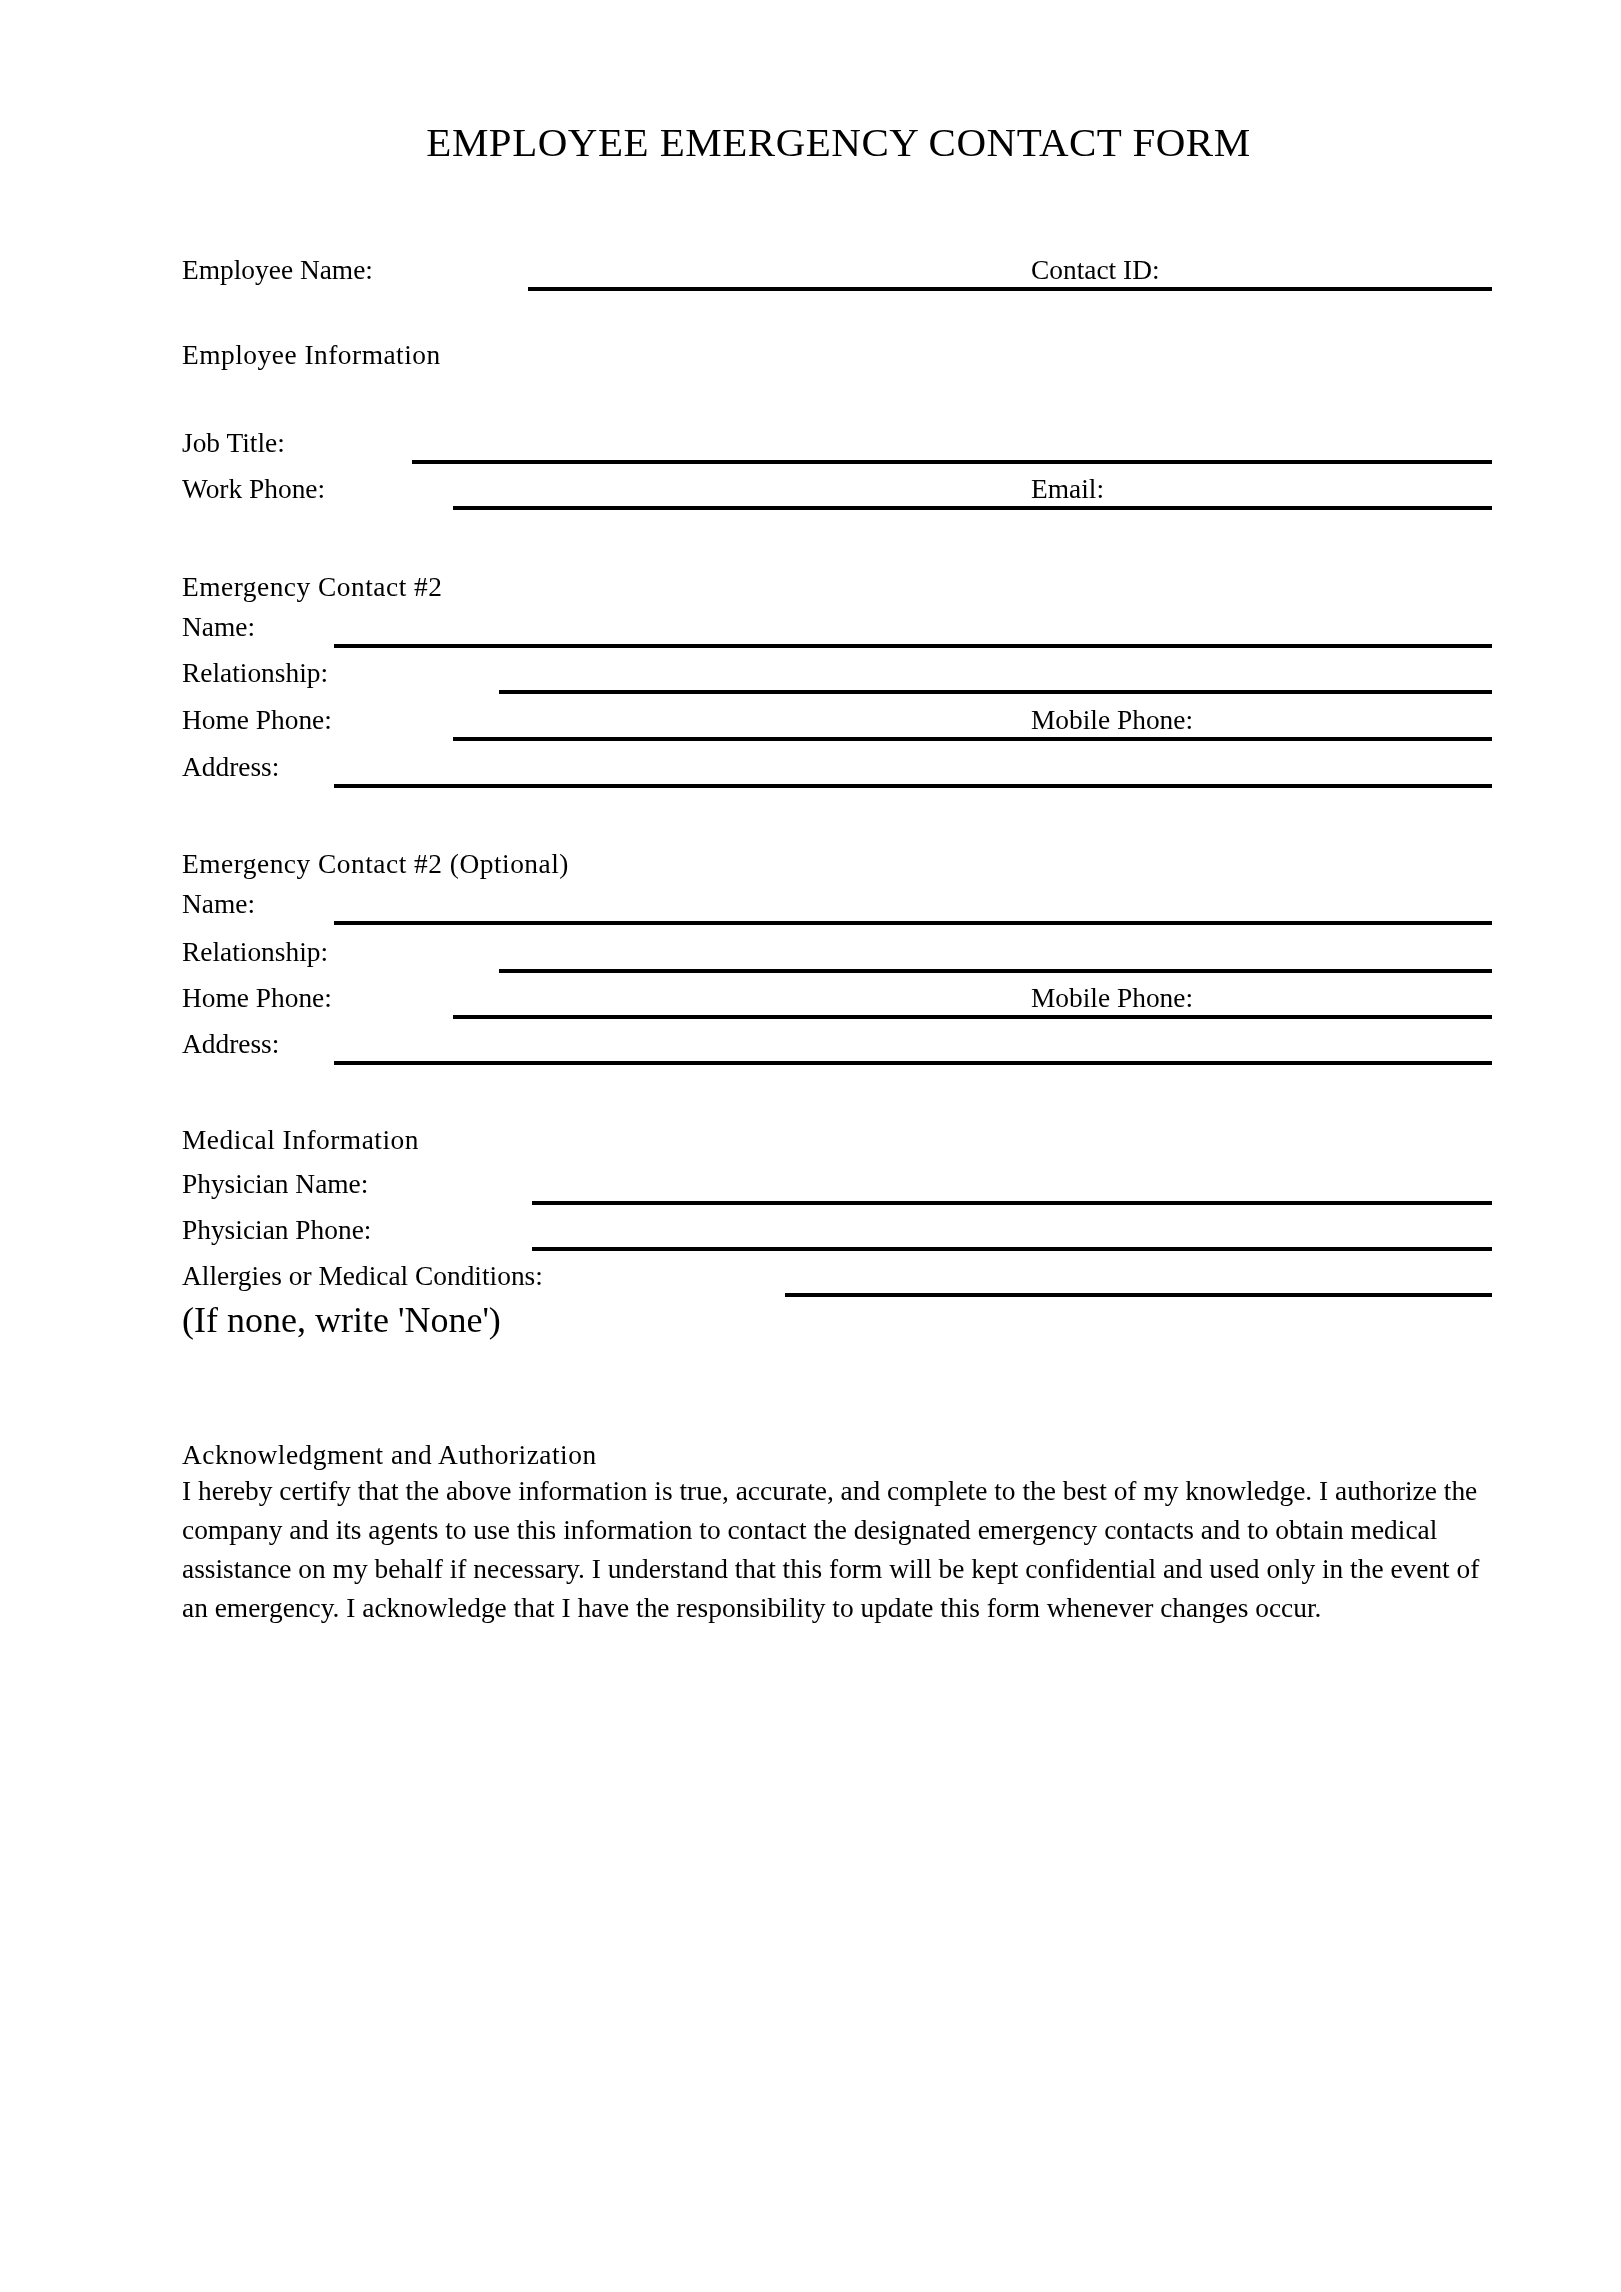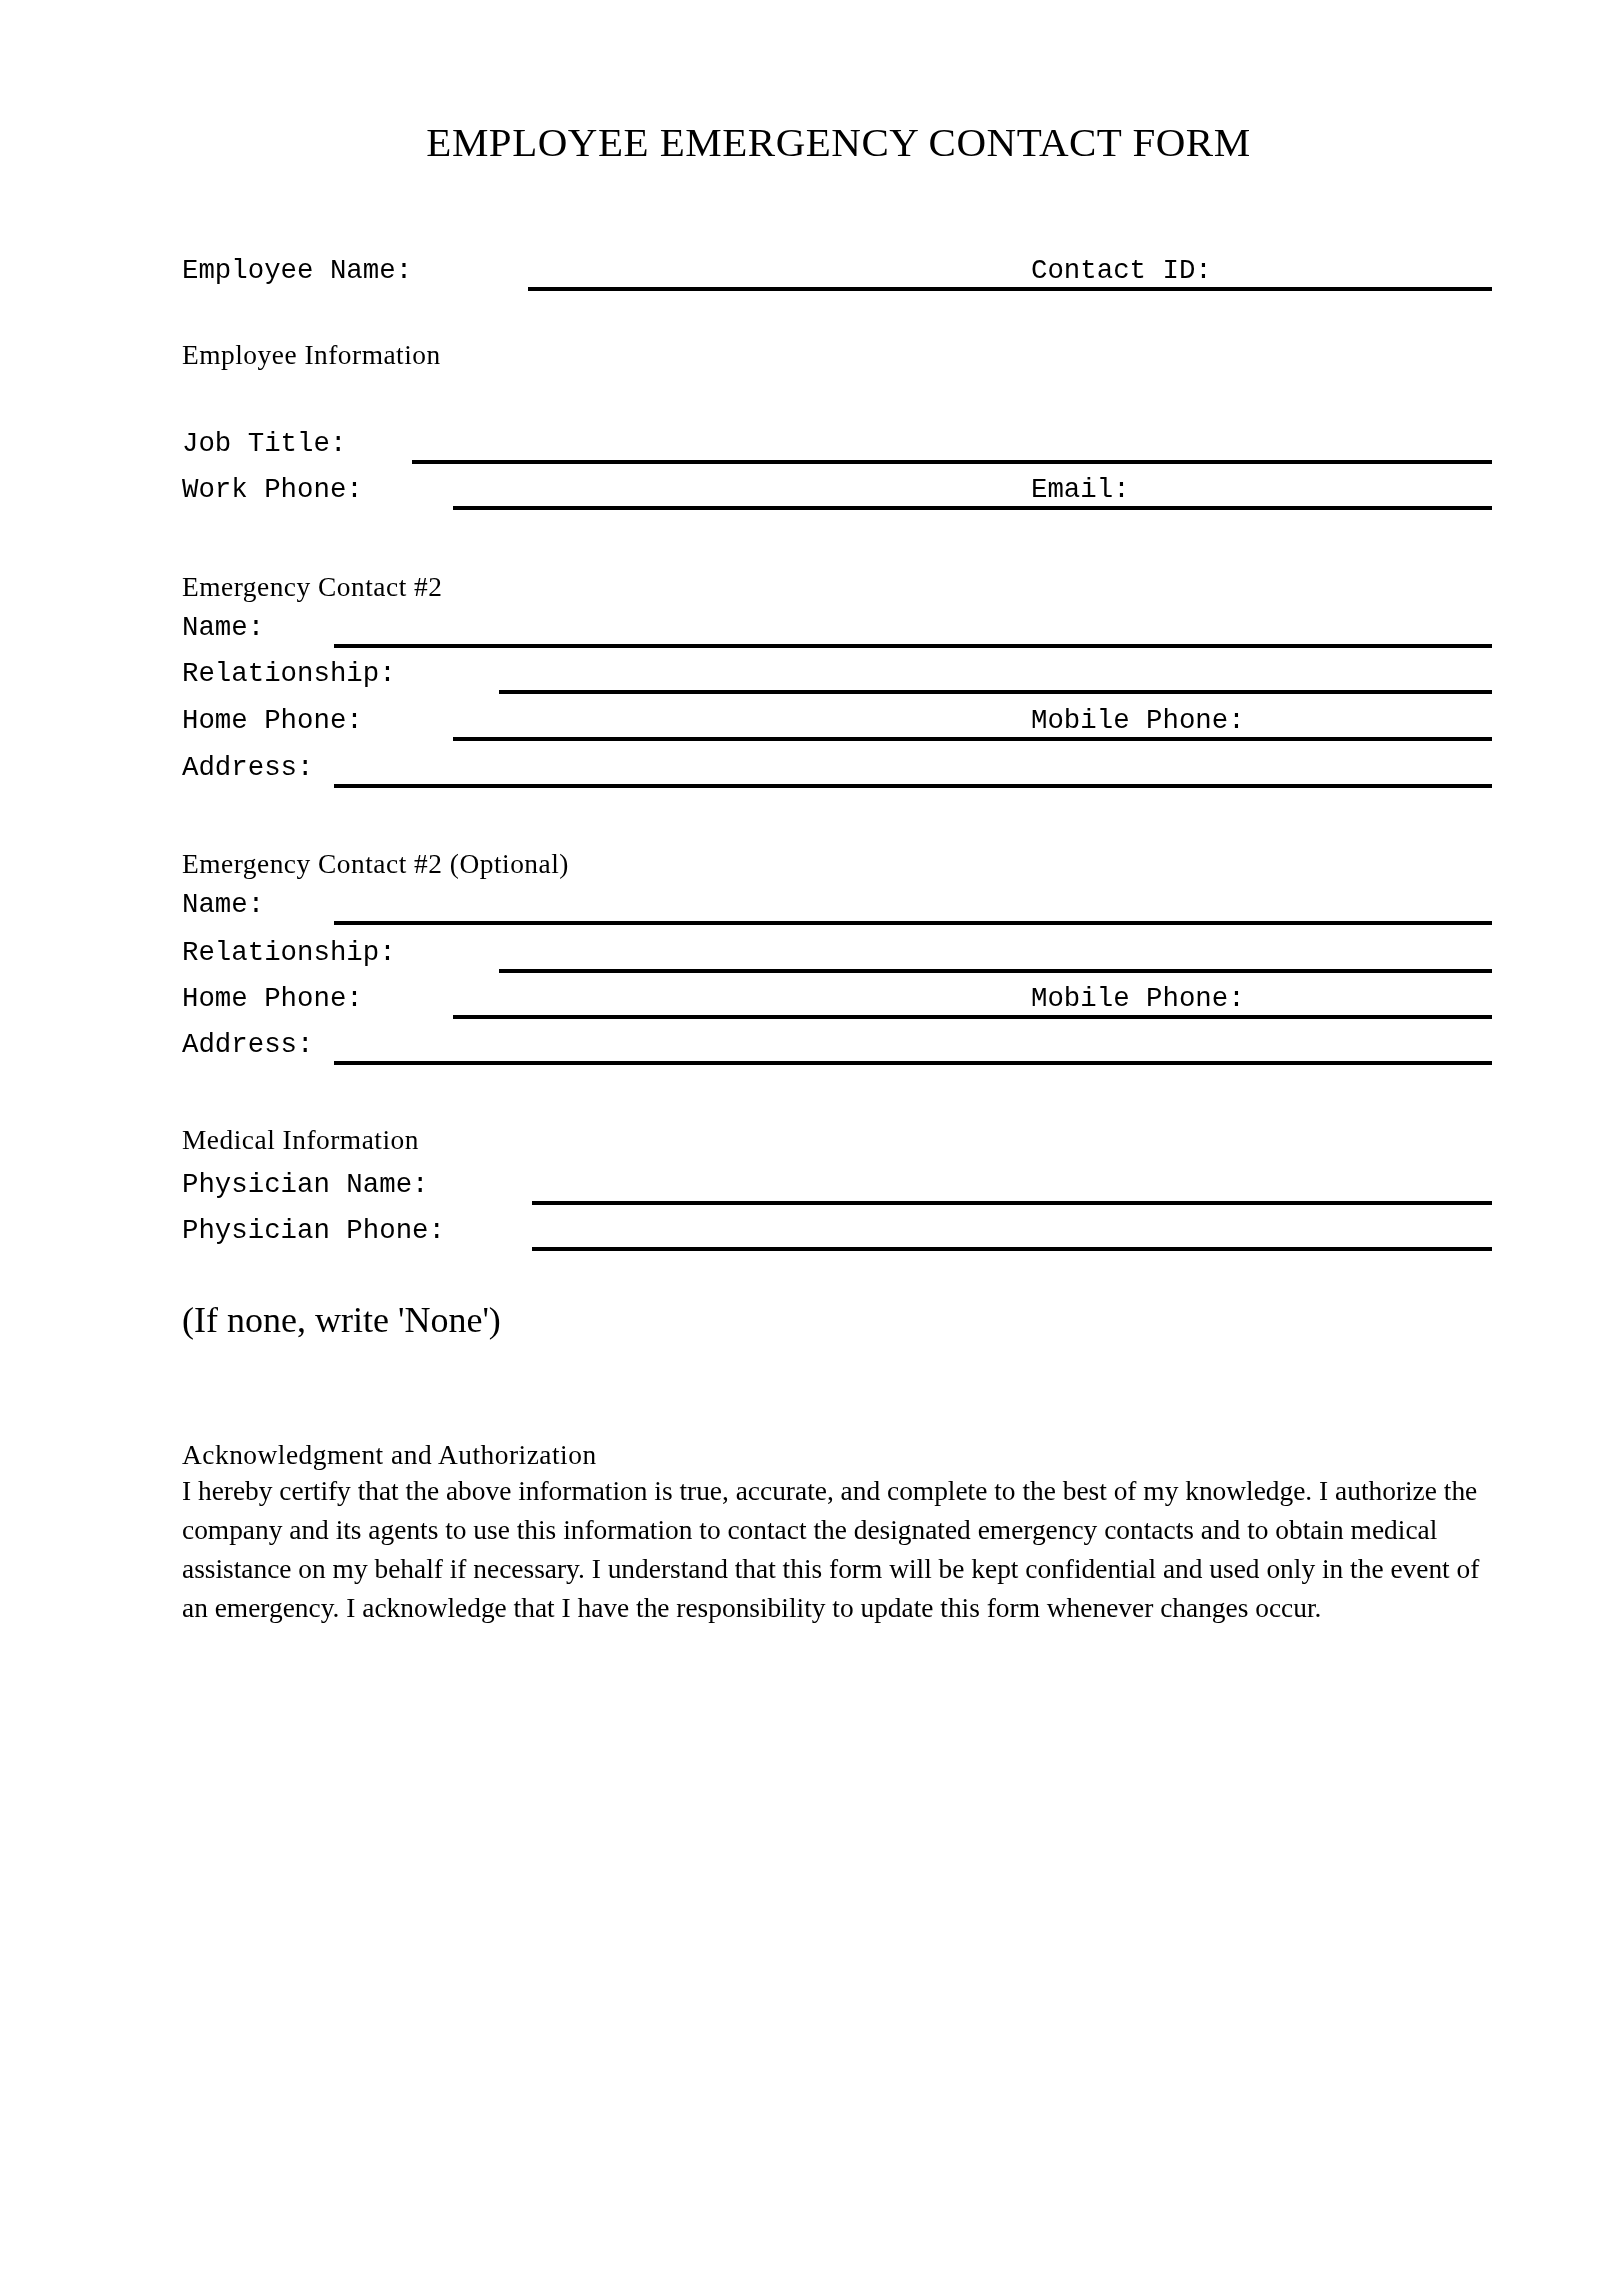--- a/index.html
+++ b/index.html
@@ -38,21 +38,20 @@
     width: 1310px;
     height: 45px;
   }
   .frow .lbl {
     position: absolute;
     left: 0;
     bottom: 3.9px;
     font-size: 27.4px;
     line-height: 33px;
     white-space: nowrap;
-    font-family: Liberation Mono, monospace;
   }
   .frow .lbl.mid {
     left: 849px;
   }
   .frow .line {
     position: absolute;
     bottom: 0;
     right: 0;
     left: var(--ls, 196px);
     height: 3.9px;
@@ -157,20 +156,24 @@
   <div class="frow" style="top:1160px; --ls:350px">
     <span class="lbl">Physician Name:</span>
     <span class="line"></span>
   </div>
 
   <div class="frow" style="top:1206px; --ls:350px">
     <span class="lbl">Physician Phone:</span>
     <span class="line"></span>
   </div>
 
+  <div class="frow" style="top:1252px; --ls:603px">
+    <span class="lbl">Allergies or Medical Conditions:</span>
+    <span class="line"></span>
+  </div>
 
   <div class="note">(If none, write 'None')</div>
 
   <div class="heading" style="top:1439px">Acknowledgment and Authorization</div>
 
   <div class="para">
     <div class="pline">I hereby certify that the above information is true, accurate, and complete to the best of my knowledge. I authorize the</div>
     <div class="pline">company and its agents to use this information to contact the designated emergency contacts and to obtain medical</div>
     <div class="pline">assistance on my behalf if necessary. I understand that this form will be kept confidential and used only in the event of</div>
     <div class="pline">an emergency. I acknowledge that I have the responsibility to update this form whenever changes occur.</div>

